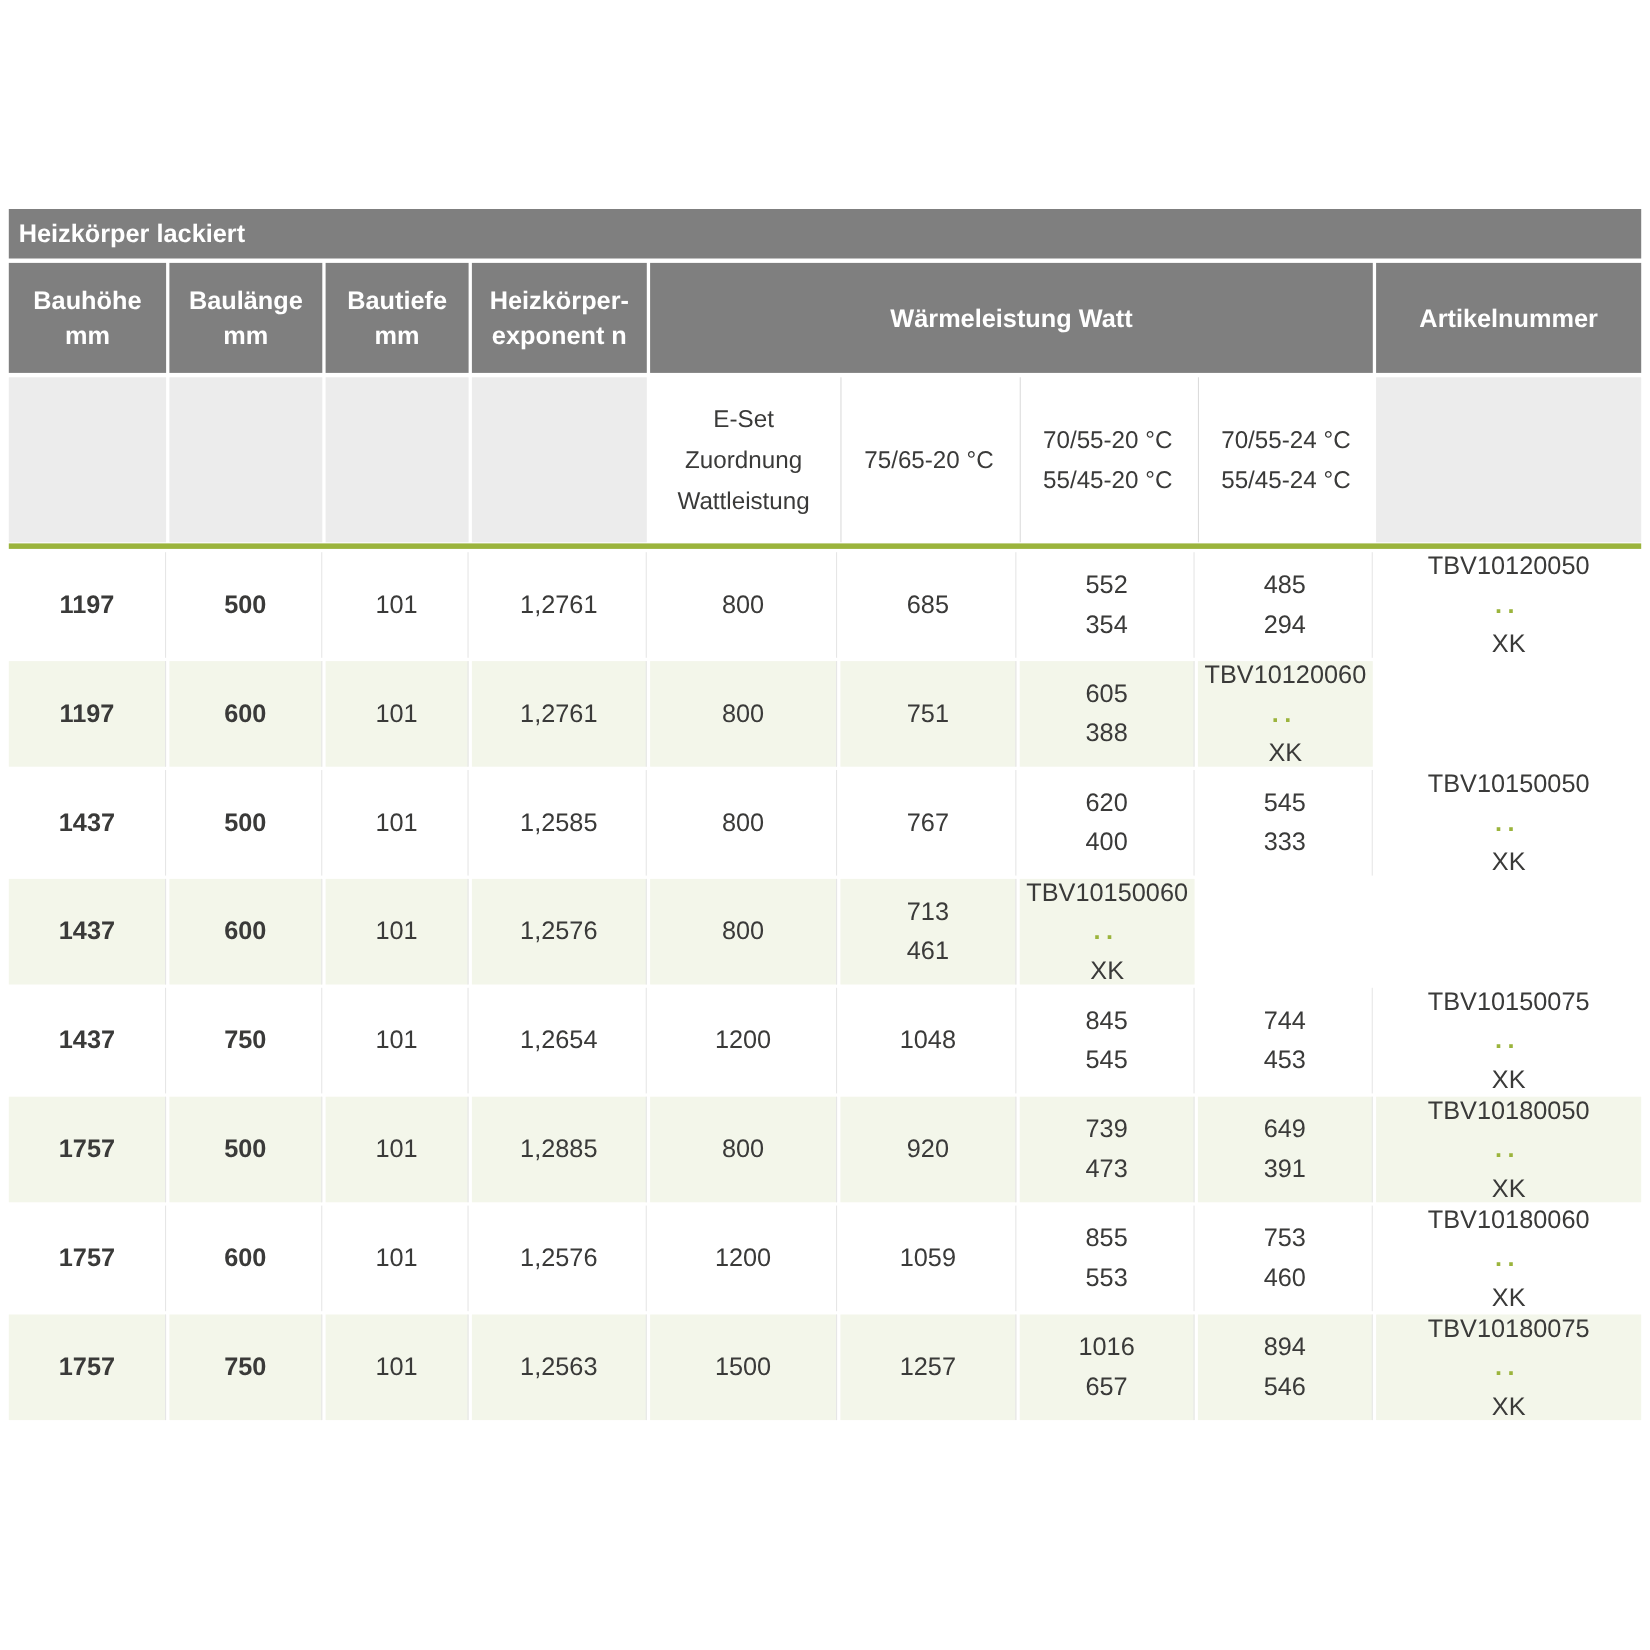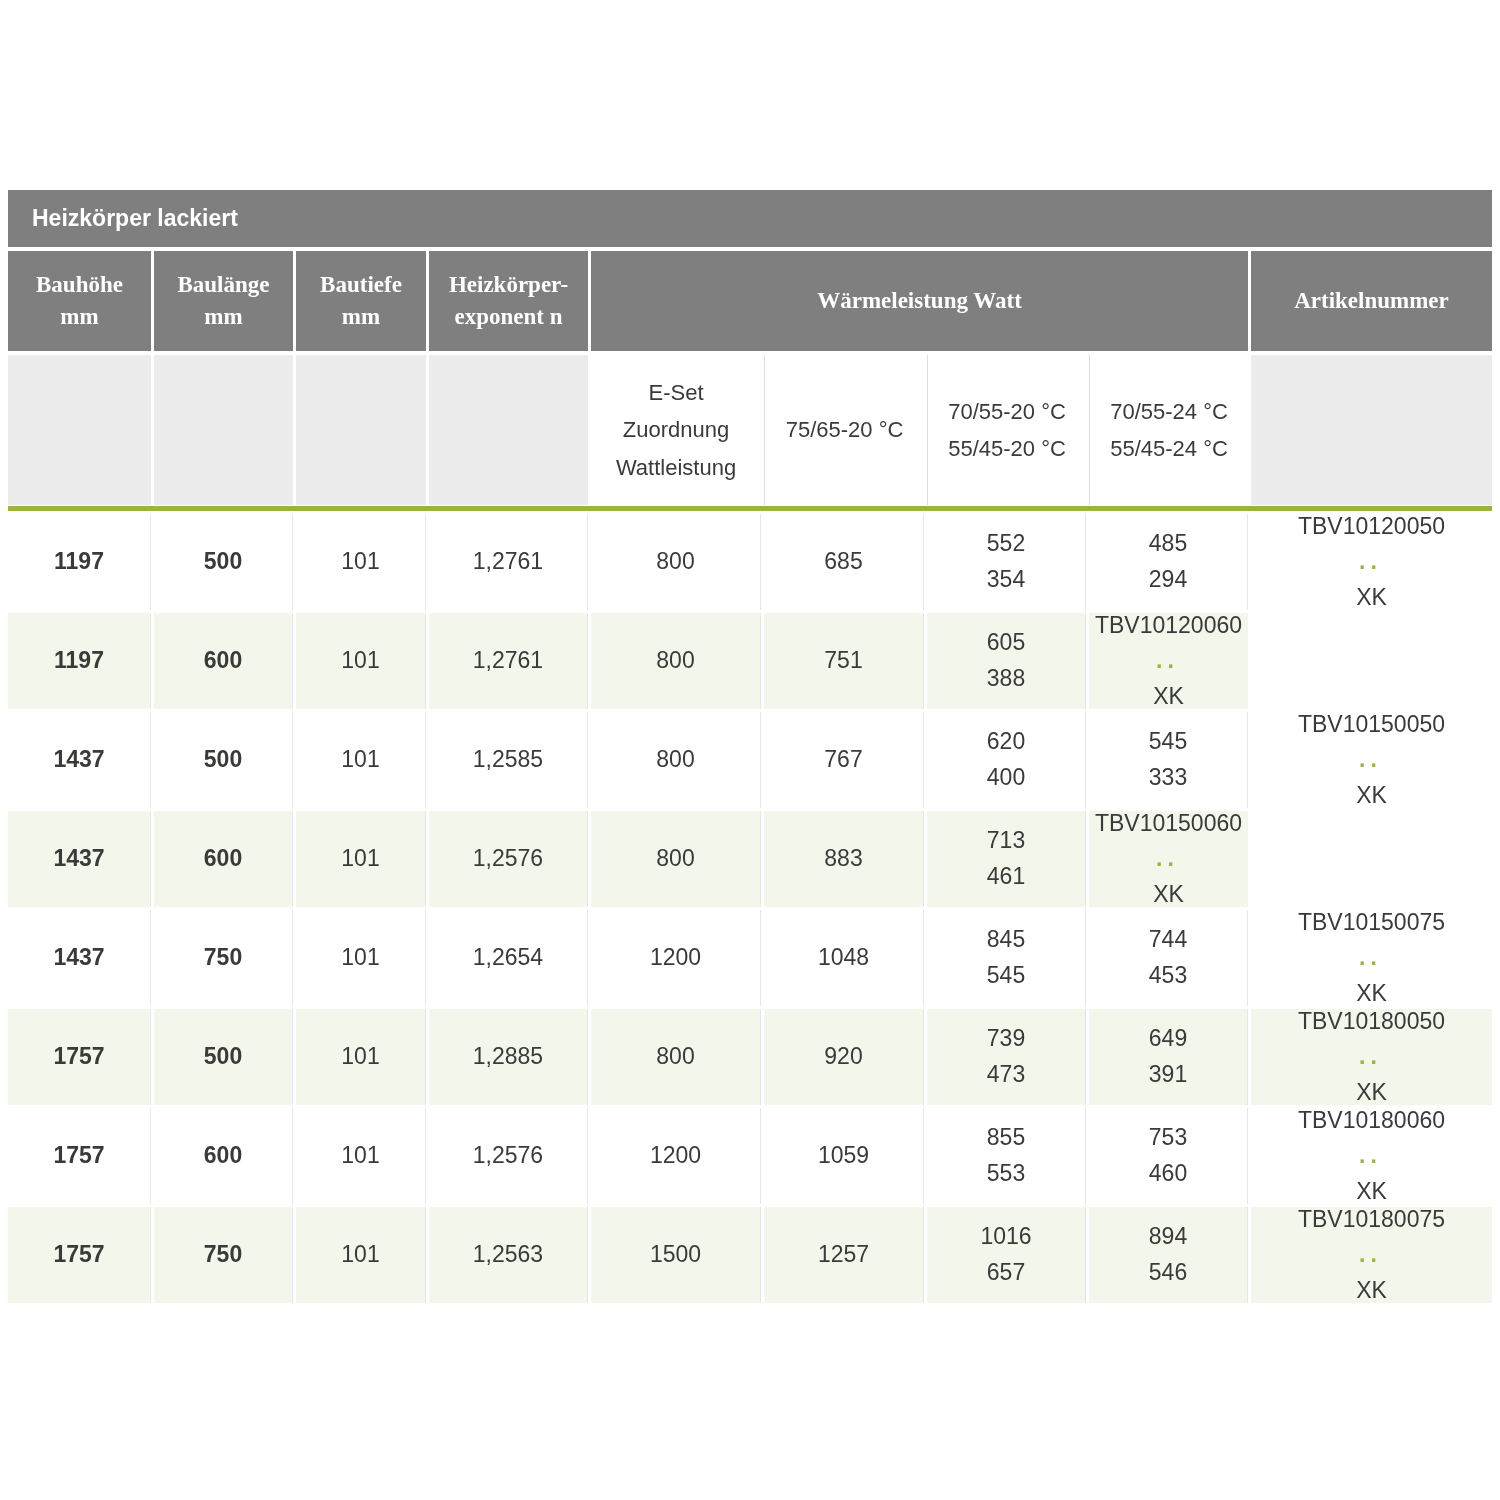--- a/index.html
+++ b/index.html
@@ -5,33 +5,33 @@
   * { margin:0; padding:0; box-sizing:border-box; }
   html,body { width:1500px; height:1500px; background:#ffffff; }
   body {
     font-family:"Liberation Sans", sans-serif;
     color:#3a3a39;
     position:relative;
   }
   .table-wrap { position:absolute; top:190px; left:8px; right:8px; }
 
   .title-bar {
-    height:57px; background:#7f7f7f; color:#ffffff;
+    height:45px; background:#7f7f7f; color:#ffffff;
     font-weight:bold; font-size:23px;
-    display:flex; align-items:center; padding-left:24px;
+    display:flex; align-items:center; padding-left:9px;
     margin-bottom:4px;
   }
 
   .grid {
     display:grid;
     grid-template-columns:143px 139px 130px 159px 170px 160px 159px 159px 1fr;
     column-gap:3px;
   }
 
-  .head { margin-bottom:4px;font-family:Liberation Serif, serif; }
+  .head { margin-bottom:4px; }
   .head .hcell {
     background:#7f7f7f; color:#ffffff; font-weight:bold; font-size:23px;
     height:100px; display:flex; align-items:center; justify-content:center;
     text-align:center; white-space:pre-line; line-height:1.4;
   }
   .hcell.span4 { grid-column:5 / 9; }
 
   .sub .scell {
     height:150px; display:flex; align-items:center; justify-content:center;
     text-align:center; font-size:22px; white-space:pre-line; line-height:1.7;
@@ -141,21 +141,20 @@
       <span>TBV10150050</span><span class="dots">..</span><span>XK</span>
     </div>
   </div>
 
   <div class="grid row r-green">
     <div class="cell c-bold">1437</div>
     <div class="cell c-bold">600</div>
     <div class="cell">101</div>
     <div class="cell">1,2576</div>
     <div class="cell">800</div>
-    <div class="cell">883</div>
     <div class="cell">713
 461</div>
     <div class="cell c-art">
       <span>TBV10150060</span><span class="dots">..</span><span>XK</span>
     </div>
   </div>
 
   <div class="grid row r-white">
     <div class="cell c-bold">1437</div>
     <div class="cell c-bold">750</div>

